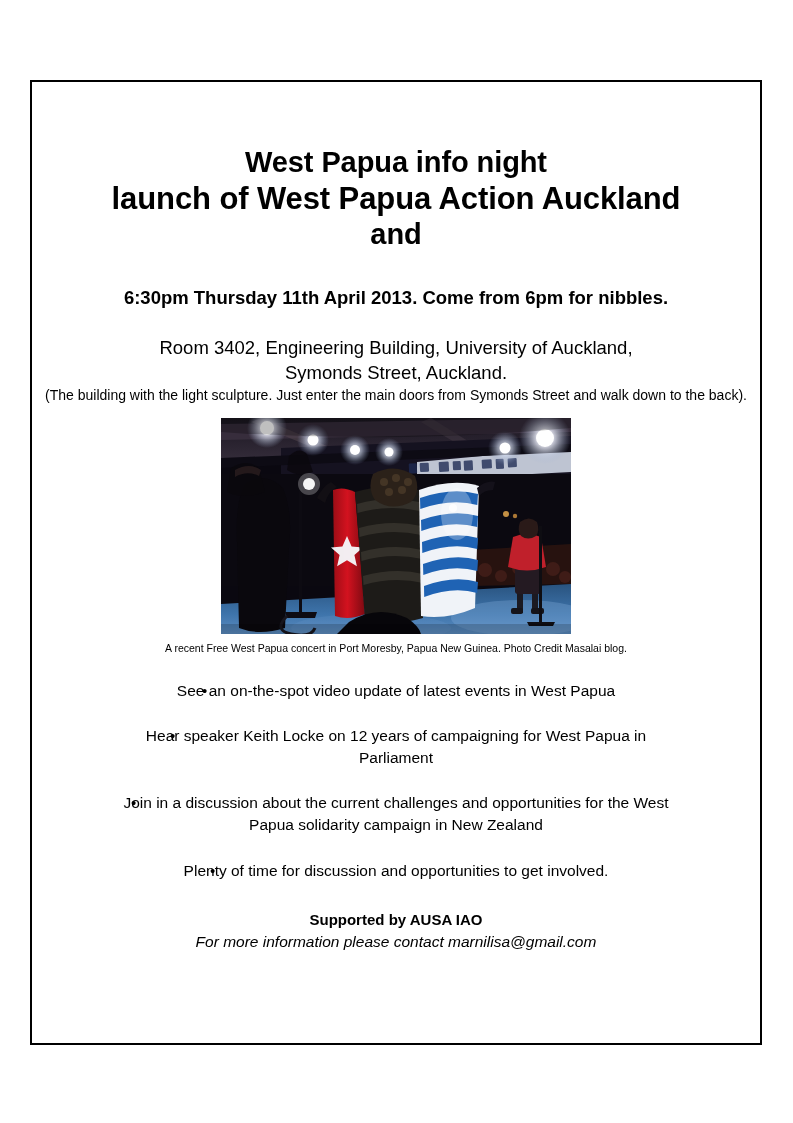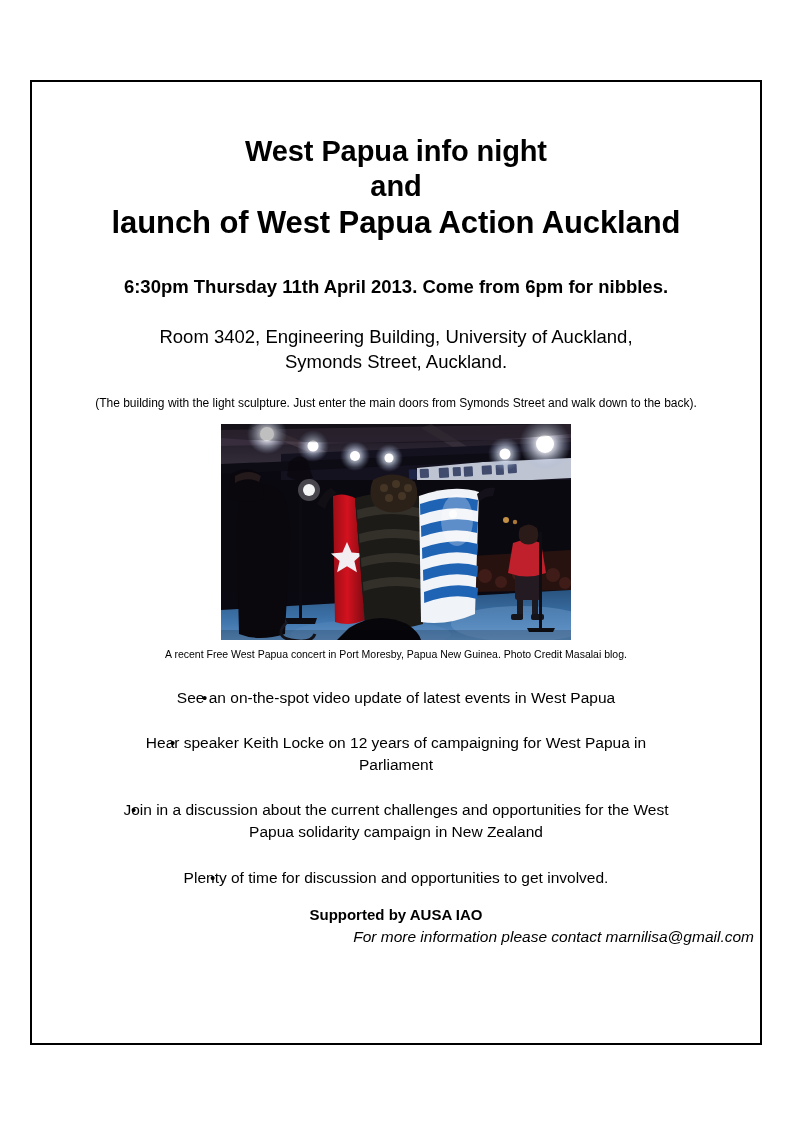--- a/index.html
+++ b/index.html
@@ -35,21 +35,21 @@
     box-sizing: border-box;
   }
 
   .content {
     position: absolute;
     left: 30px;
     top: 80px;
     width: 732px;
     height: 965px;
     box-sizing: border-box;
-    padding: 1px 8px;
+    padding: 12px 8px;
     text-align: center;
   }
 
   
   .title-block {
     margin-top: 53px;
   }
   .title-line {
     font-weight: bold;
     line-height: 1.20;
@@ -73,22 +73,22 @@
   .venue-block {
     margin-top: 27px;
   }
   .venue-line {
     font-size: 18.5px;
     font-weight: normal;
     line-height: 1.35;
     white-space: nowrap;
   }
   .venue-note {
-    margin-top: 21px;
-    font-size: 12px;
+    margin-top: 1px;
+    font-size: 14px;
     font-weight: normal;
     line-height: 1.2;
     white-space: nowrap;
   }
 
   
   .photo-wrap {
     margin-top: 14px;
     display: flex;
     justify-content: center;
@@ -138,46 +138,45 @@
   .bullet-1 .dot { left: 56px; top: 0; }
   .bullet-2 { margin-top: 23px; width: 540px; }
   .bullet-2 .dot { left: 44px; top: 0; }
   .bullet-3 { margin-top: 23px; width: 580px; }
   .bullet-3 .dot { left: 25px; top: 0; }
   .bullet-4 { margin-top: 24px; width: 520px; }
   .bullet-4 .dot { left: 74px; top: 0; }
 
   
   .supported {
-    margin-top: 16px;
+    margin-top: 28px;
     font-size: 15px;
     font-weight: bold;
     line-height: 1.35;
   }
   .contact {
     margin-top: 2px;
     font-size: 15.5px;
     font-style: italic;
     line-height: 1.35;
-    text-align: right;
   }
 </style>
 </head>
 <body>
 
 <div class="page">
 
   <div class="flyer-border"></div>
 
   <div class="content">
 
     <div class="title-block">
       <div class="title-line title-line-1">West Papua info night</div>
+      <div class="title-line title-line-3">launch of  West Papua Action Auckland</div>
       <div class="title-line title-line-2">and</div>
-      <div class="title-line title-line-3">launch of  West Papua Action Auckland</div>
     </div>
 
     <div class="date-line">6:30pm Thursday 11th April 2013. Come from 6pm for nibbles.</div>
 
     <div class="venue-block">
       <div class="venue-line">Room 3402, Engineering Building, University of Auckland,</div>
       <div class="venue-line">Symonds Street, Auckland.</div>
       <div class="venue-note">(The building with the light sculpture. Just enter the main doors from Symonds Street and walk down to the back).</div>
     </div>
 

